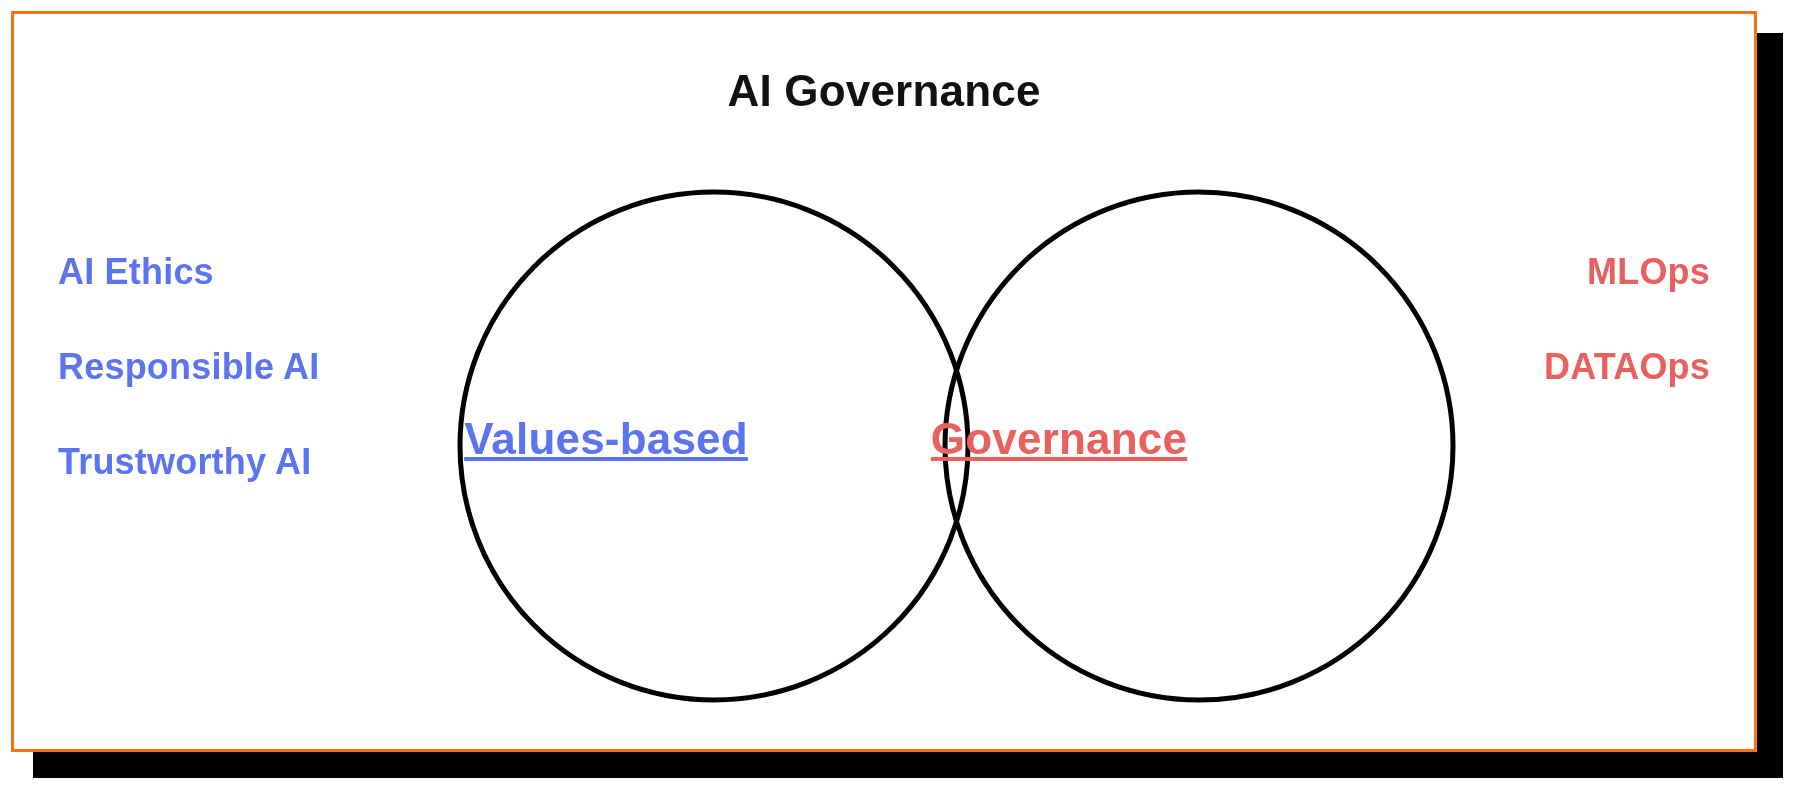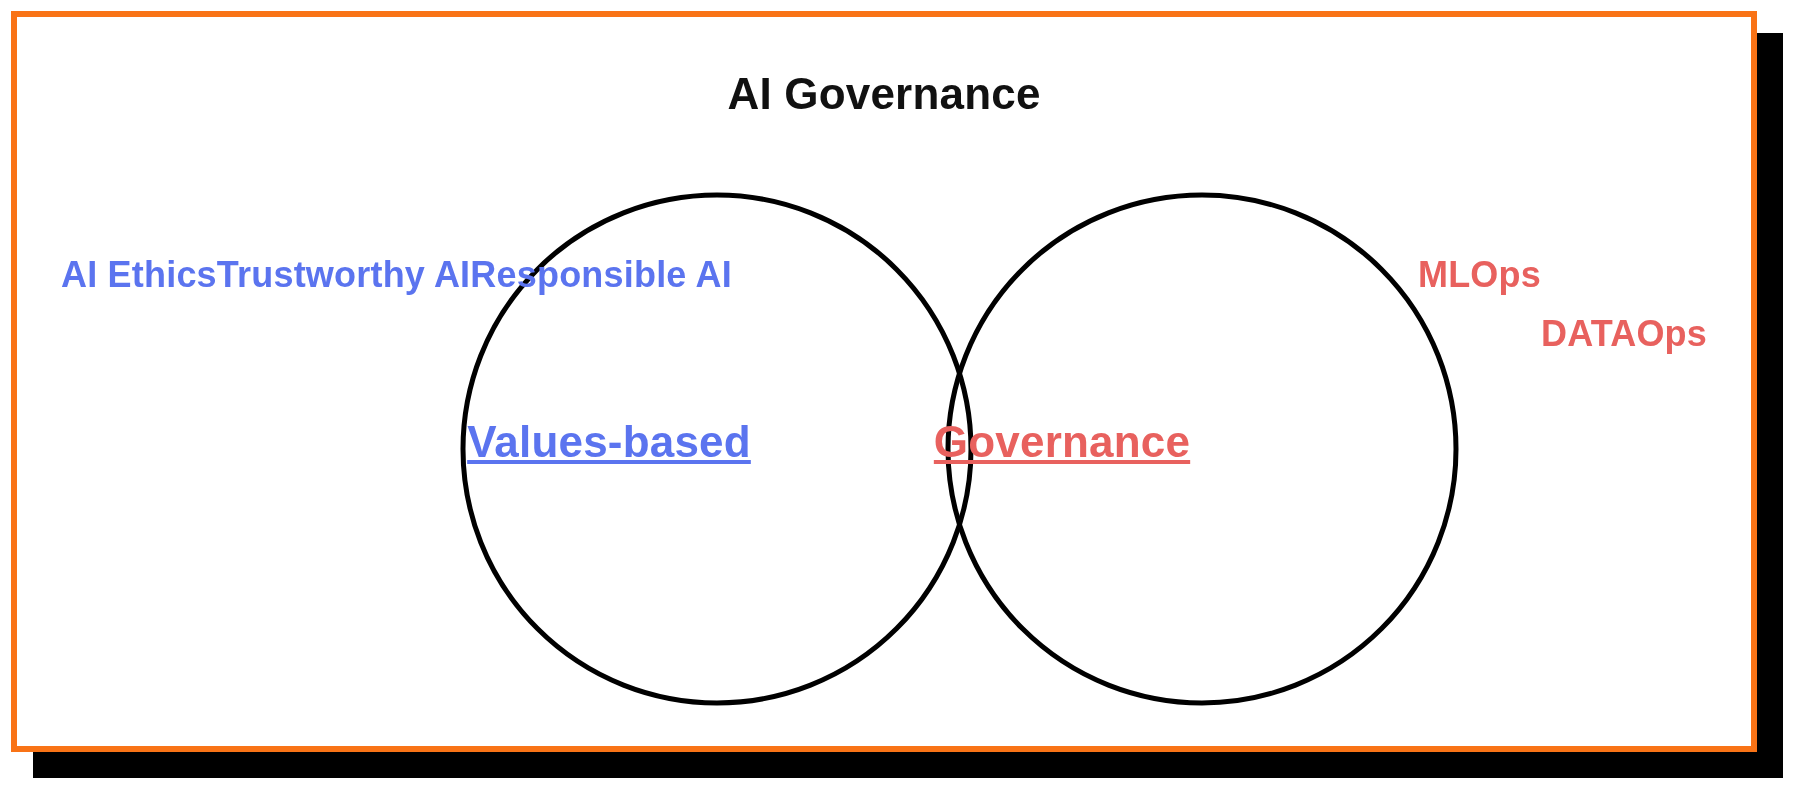--- a/index.html
+++ b/index.html
@@ -38,21 +38,21 @@
 
   
   .frame {
     position: absolute;
     left: 11px;
     top: 11px;
     width: 1746px;
     height: 741px;
     box-sizing: border-box;
     background: #ffffff;
-    border: 6px solid #f97316;
+    border: 3px solid #f97316;
     z-index: 2;
   }
 
   
   .diagram-title {
     position: absolute;
     left: 0;
     top: 52px;
     width: 100%;
     text-align: center;
@@ -86,21 +86,21 @@
     letter-spacing: 0.2px;
     text-decoration: underline;
   }
   .caption-left  { left: 592px;  top: 425px; color: #5B74EF; }
   .caption-right { left: 1045px; top: 425px; color: #E8615E; }
 
   
   .side-column {
     position: absolute;
     display: flex;
-    flex-direction: row;
+    flex-direction: column;
   }
   .left-column {
     left: 44px;
     top: 240px;
     align-items: flex-start;
     text-align: left;
   }
   .right-column {
     right: 44px;
     top: 240px;
@@ -136,22 +136,22 @@
         <circle cx="1185" cy="432" r="254" fill="none" stroke="#000000" stroke-width="5"></circle>
       </svg>
     </div>
 
     <div class="circle-caption caption-left" style="color: rgb(91, 116, 239);">Values-based</div>
 
     <div class="circle-caption caption-right" style="color: rgb(232, 97, 94);">Governance</div>
 
     <div class="side-column left-column">
       <div class="side-label" style="color: rgb(91, 116, 239);">AI Ethics</div>
+      <div class="side-label" style="color: rgb(91, 116, 239);">Responsible AI</div>
       <div class="side-label" style="color: rgb(91, 116, 239);">Trustworthy AI</div>
-      <div class="side-label" style="color: rgb(91, 116, 239);">Responsible AI</div>
     </div>
 
     <div class="side-column right-column">
       <div class="side-label" style="color: rgb(232, 97, 94);">MLOps</div>
       <div class="side-label" style="color: rgb(232, 97, 94);">DATAOps</div>
     </div>
 
   </div>
 </div>
 

